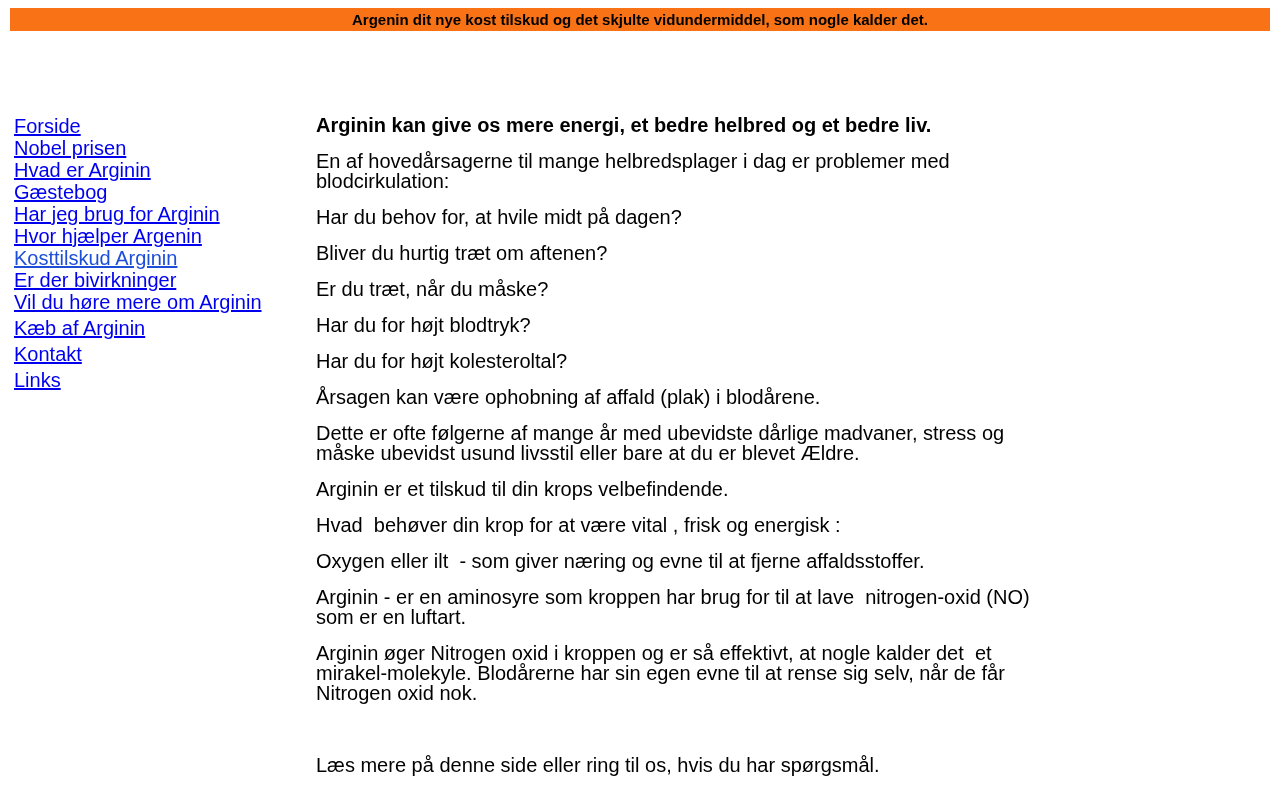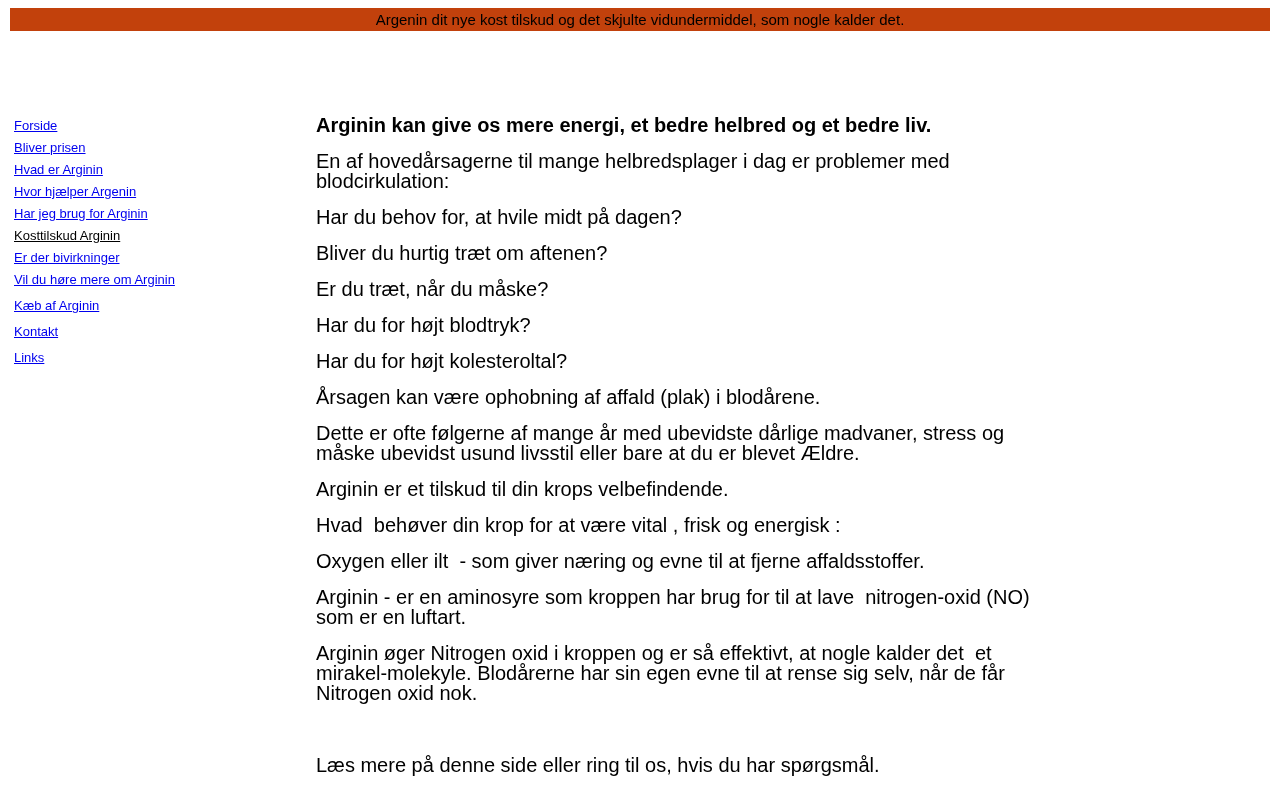--- a/index.html
+++ b/index.html
@@ -33,21 +33,21 @@
     align-items: flex-start;
   }
   .sidebar {
     width: 316px;
     box-sizing: border-box;
     padding-left: 14px;
     flex: none;
   }
   .sidebar a {
     display: block;
-    font-size: 13px;
+    font-size: 20px;
     line-height: 22px;
     text-decoration: underline;
     cursor: pointer;
   }
   .sidebar a.spaced {
     margin-top: 4px;
   }
   .content {
     width: 722px;
     flex: none;
@@ -62,33 +62,34 @@
   .content p.para {
     margin: 16px 0;
     white-space: pre-wrap;
   }
 </style>
 </head>
 <body>
 
 <div class="page">
 
-  <div class="banner" style="background: #c2410c;">
+  <div class="banner" style="background: #f97316; font-weight: bold;">
     <span>Argenin dit nye kost tilskud og det skjulte vidundermiddel, som nogle kalder det.</span>
   </div>
 
   <div class="columns">
 
     <nav class="sidebar">
       <a href="#" style="color: rgb(0, 0, 238);">Forside</a>
-      <a href="#" style="color: rgb(0, 0, 238);">Bliver prisen</a>
+      <a href="#" style="color: rgb(0, 0, 238);">Nobel prisen</a>
       <a href="#" style="color: rgb(0, 0, 238);">Hvad er Arginin</a>
+      <a href="#" style="color: rgb(0, 0, 238);">Gæstebog</a>
+      <a href="#" style="color: rgb(0, 0, 238);">Har jeg brug for Arginin</a>
       <a href="#" style="color: rgb(0, 0, 238);">Hvor hjælper Argenin</a>
-      <a href="#" style="color: rgb(0, 0, 238);">Har jeg brug for Arginin</a>
-      <a href="#" style="color: #000000;">Kosttilskud Arginin</a>
+      <a href="#" style="color: #1d4ed8;">Kosttilskud Arginin</a>
       <a href="#" style="color: rgb(0, 0, 238);">Er der bivirkninger</a>
       <a href="#" style="color: rgb(0, 0, 238);">Vil du høre mere om Arginin</a>
       <a href="#" class="spaced" style="color: rgb(0, 0, 238);">Kæb af Arginin</a>
       <a href="#" class="spaced" style="color: rgb(0, 0, 238);">Kontakt</a>
       <a href="#" class="spaced" style="color: rgb(0, 0, 238);">Links</a>
     </nav>
 
     <main class="content">
       <p class="heading">Arginin kan give os mere energi, et bedre helbred og et bedre liv.</p>
       <p class="para">En af hovedårsagerne til mange helbredsplager i dag er problemer med blodcirkulation:</p>

